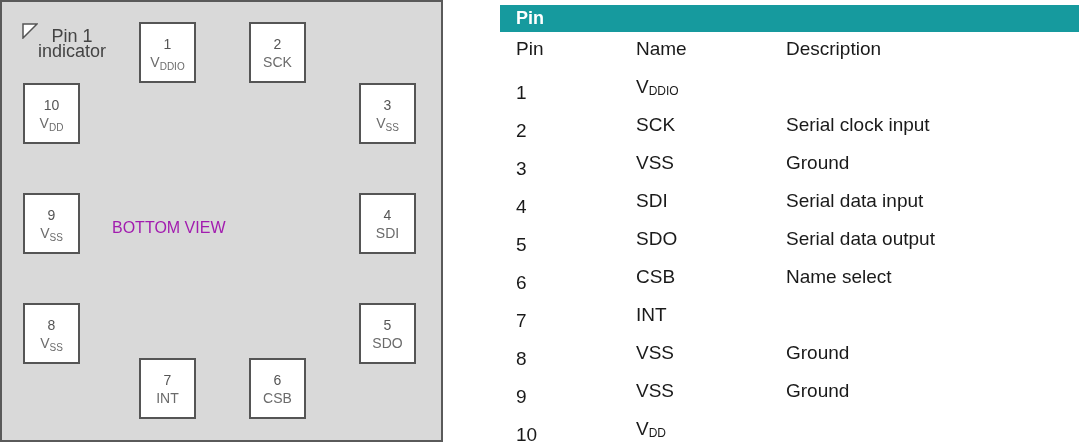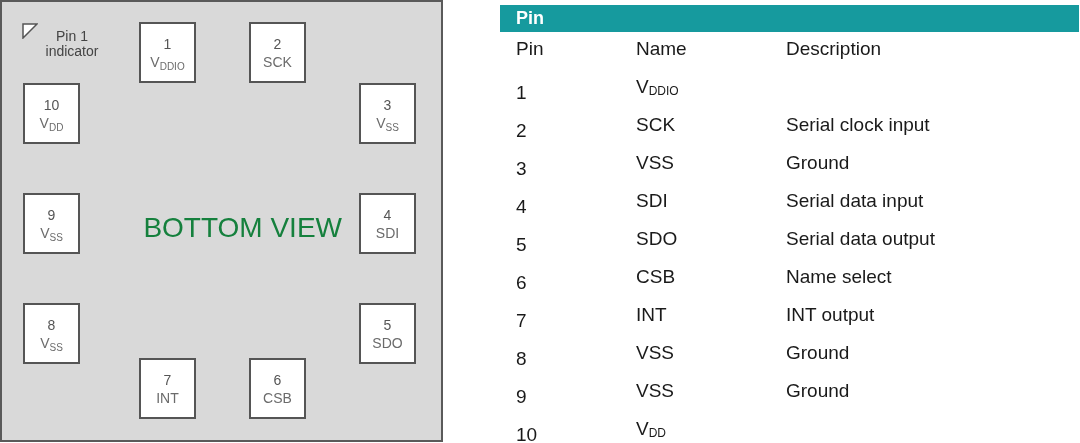--- a/index.html
+++ b/index.html
@@ -19,26 +19,26 @@
   }
   .pad .num { color: #555; }
   .pad .nm { color: #6b6b6b; }
   .pad .nm sub { font-size: 10px; vertical-align: -3px; line-height: 0; }
 
   .pin1-ind {
     position: absolute; left: 20px; top: 21px; width: 46px; height: 40px;
   }
   .pin1-ind svg { position: absolute; left: 0; top: 0; }
   .pin1-text {
-    position: absolute; left: 13px; top: 6px; font-size: 14px; line-height: 15px; color: #444;
+    position: absolute; left: 13px; top: 6px; font-size: 18px; line-height: 15px; color: #444;
     text-align: center; width: 74px;
   }
   .center-label {
-    position: absolute; left: 110px; top: 212px; width: 230px; text-align: right;
-    font-size: 28px; line-height: 27px; color: #15803d;
+    position: absolute; left: 110px; top: 212px; width: 230px; text-align: left;
+    font-size: 16px; line-height: 27px; color: #a21caf;
   }
 
   
   .table-wrap { position: absolute; left: 500px; top: 5px; width: 579px; }
   .tbl-header {
     height: 27px; background: #169a9e; color: #ffffff;
     font-weight: bold; font-size: 18px; line-height: 27px; padding-left: 16px;
   }
   .tbl-row { position: relative; height: 38px; font-size: 19px; color: #1a1a1a; }
   .tbl-row.head { height: 36px; }
@@ -154,21 +154,20 @@
     <span class="c-desc">Serial data output</span>
   </div>
   <div class="tbl-row">
     <span class="c-pin num">6</span>
     <span class="c-name"><span style="position:static"></span><sub></sub><span style="position:static">CSB</span></span>
     <span class="c-desc">Name select</span>
   </div>
   <div class="tbl-row">
     <span class="c-pin num">7</span>
     <span class="c-name"><span style="position:static"></span><sub></sub><span style="position:static">INT</span></span>
-    <span class="c-desc">INT output</span>
   </div>
   <div class="tbl-row">
     <span class="c-pin num">8</span>
     <span class="c-name"><span style="position:static"></span><sub></sub><span style="position:static">VSS</span></span>
     <span class="c-desc">Ground</span>
   </div>
   <div class="tbl-row">
     <span class="c-pin num">9</span>
     <span class="c-name"><span style="position:static"></span><sub></sub><span style="position:static">VSS</span></span>
     <span class="c-desc">Ground</span>

